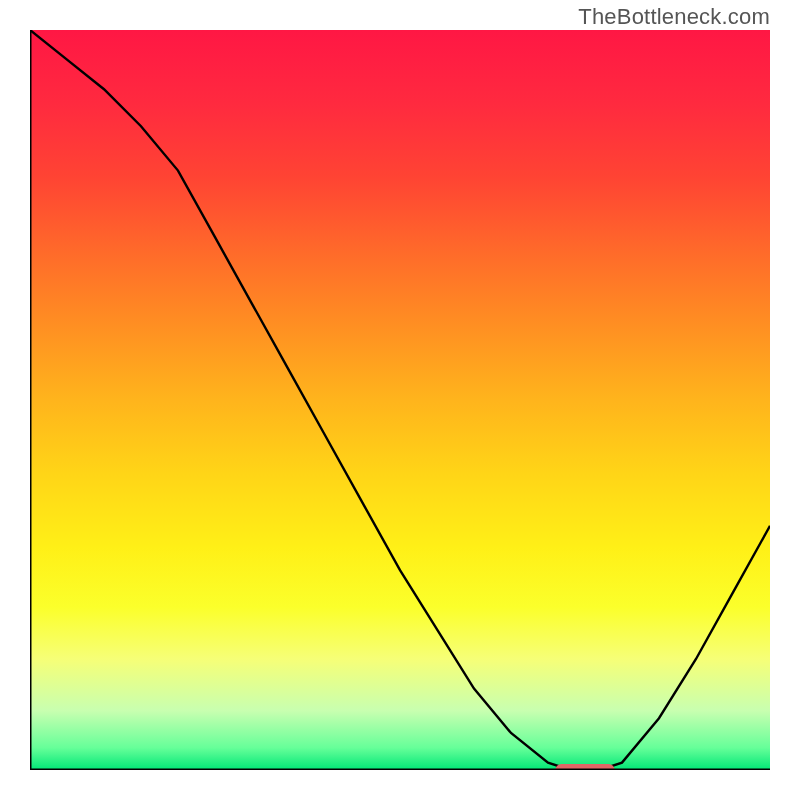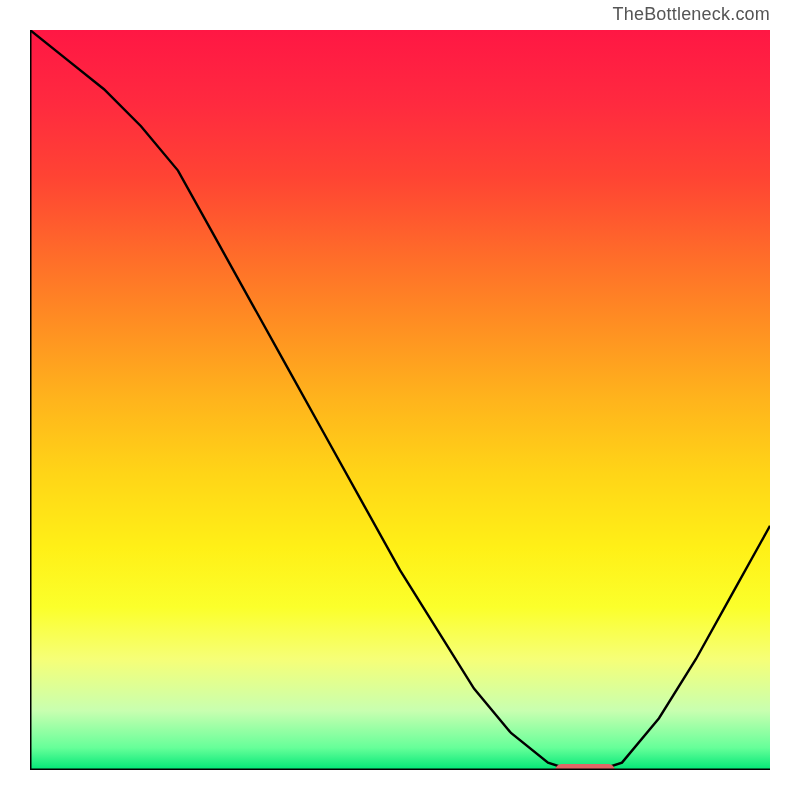--- a/index.html
+++ b/index.html
@@ -16,21 +16,21 @@
     position: absolute;
     left: 30px;
     top: 30px;
     width: 740px;
     height: 740px;
   }
   .attribution {
     position: absolute;
     top: 4px;
     right: 30px;
-    font-size: 18px;
+    font-size: 22px;
     color: #555555;
     font-weight: 500;
     letter-spacing: 0.2px;
   }
   svg {
     display: block;
   }
 </style>
 </head>
 <body>

